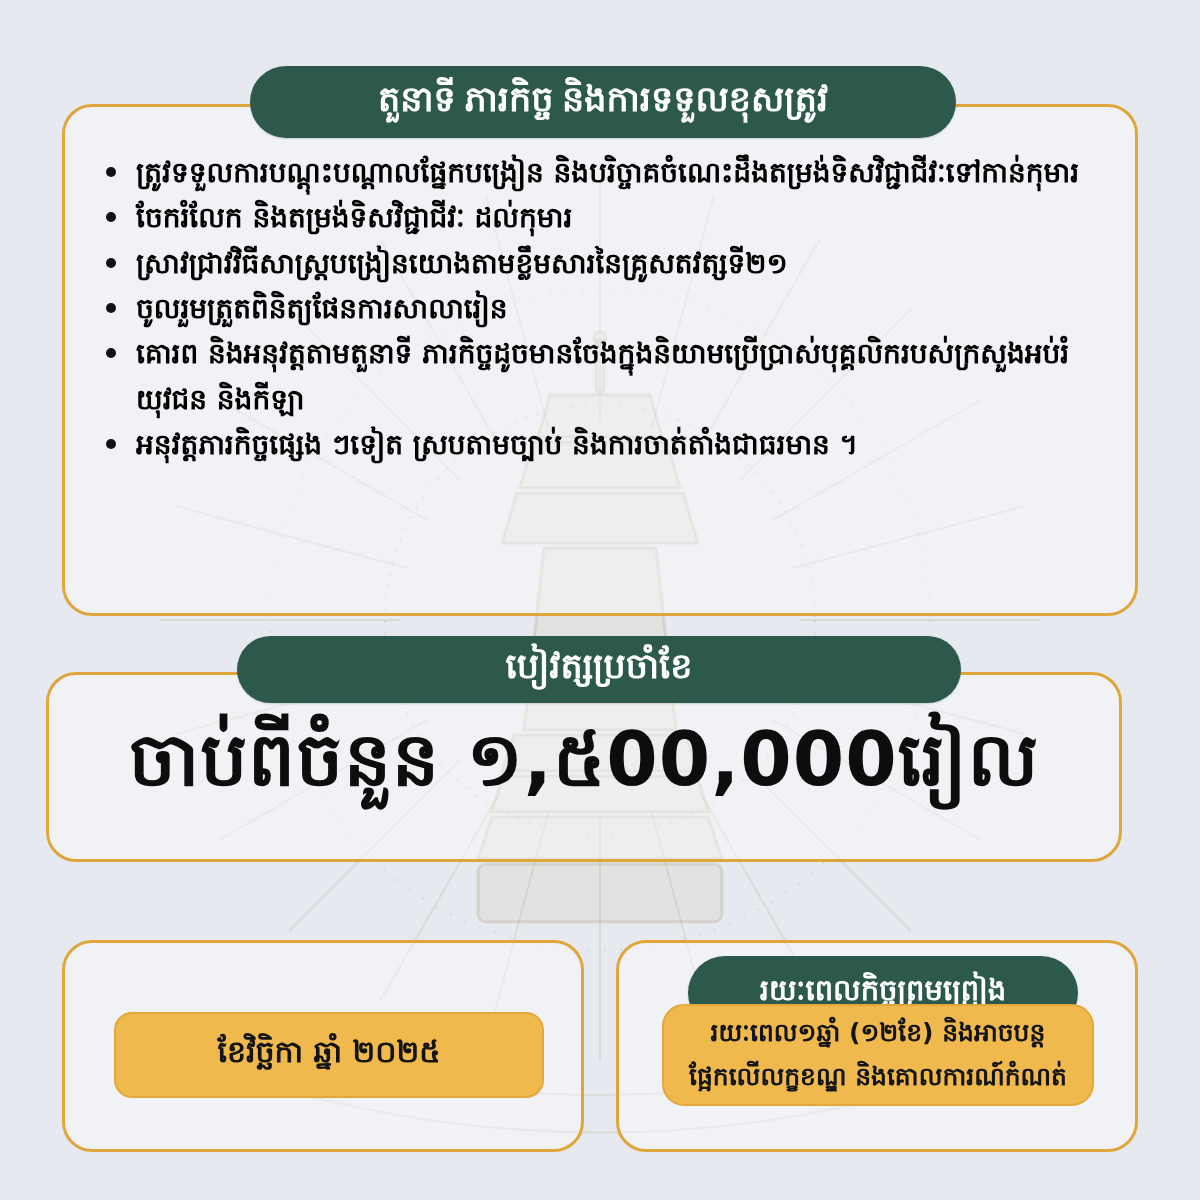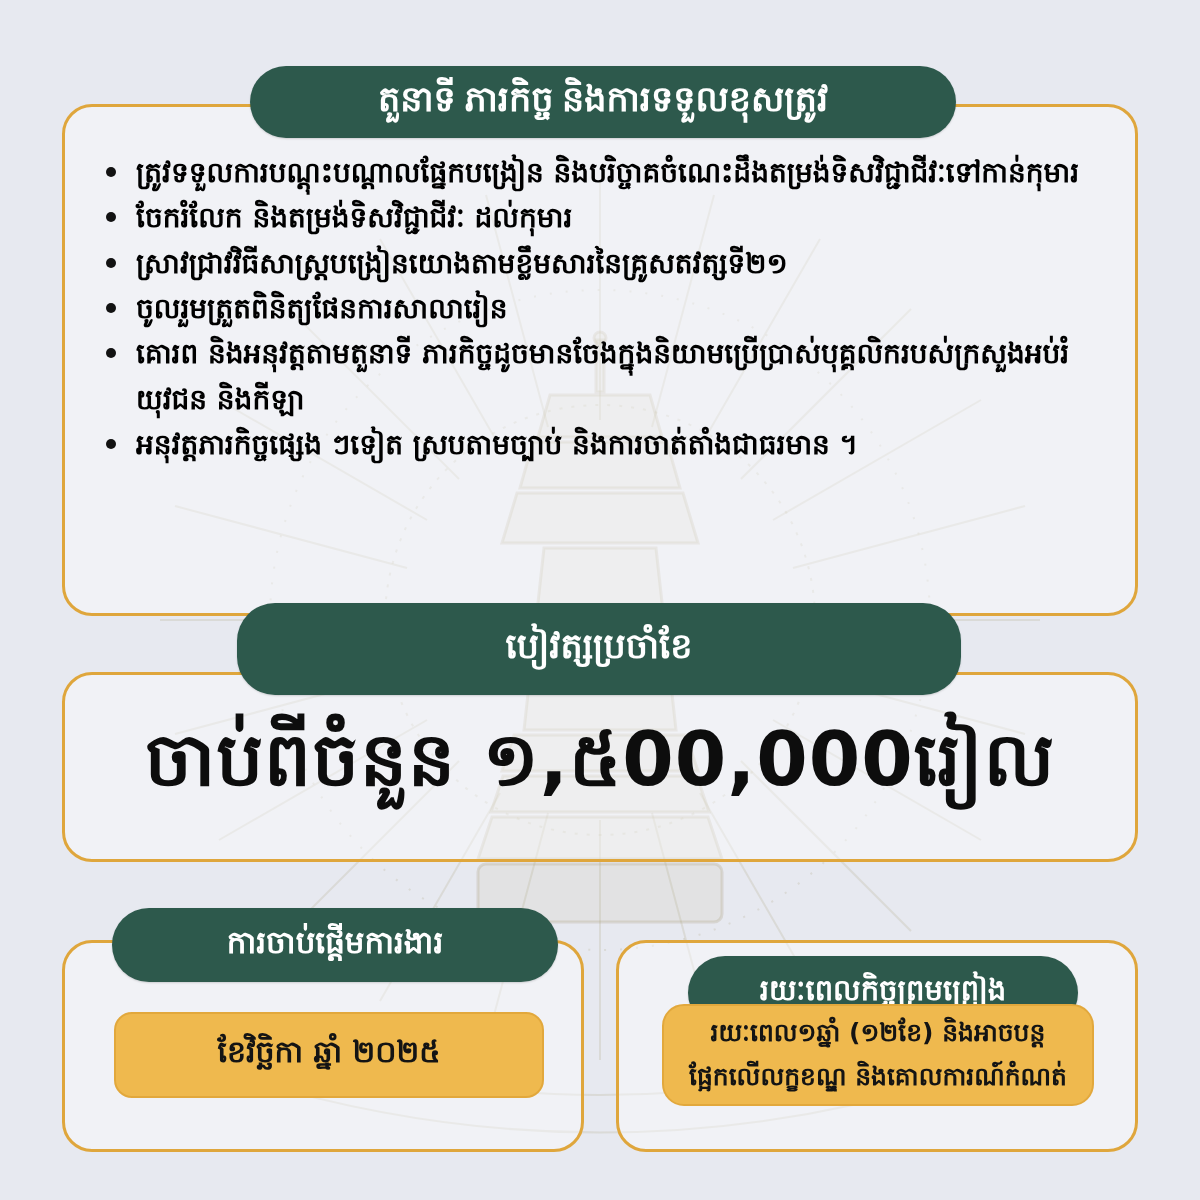--- a/index.html
+++ b/index.html
@@ -23,39 +23,39 @@
 
   
   .panel {
     position: absolute;
     background: rgba(255,255,255,0.42);
     border: 3px solid #dfa63c;
     border-radius: 30px;
     box-sizing: border-box;
   }
   .panel-duties    { left: 62px;  top: 104px; width: 1076px; height: 512px; }
-  .panel-salary    { left: 62px;  top: 672px; width: 1076px; height: 190px;
+  .panel-salary    { left: 46px;  top: 672px; width: 1076px; height: 190px;
                      display: flex; align-items: center; justify-content: center; }
   .panel-start     { left: 62px;  top: 940px; width: 522px;  height: 212px; }
   .panel-agreement { left: 616px; top: 940px; width: 522px;  height: 212px; }
 
   
   .pill {
     position: absolute;
     background: #2d594c;
     color: #ffffff;
     border-radius: 38px;
     display: flex; align-items: center; justify-content: center;
     font-weight: 700;
     text-align: center;
     box-sizing: border-box;
     box-shadow: 0 1px 2px rgba(0,0,0,0.15);
   }
   .pill-duties    { left: 250px; top: 66px;  width: 706px; height: 72px; font-size: 35px; font-family: Liberation Serif, serif; }
-  .pill-salary    { left: 237px; top: 603px; width: 724px; height: 92px; font-size: 35px; }
+  .pill-salary    { left: 237px; top: 636px; width: 724px; height: 67px; font-size: 35px; }
   .pill-start     { left: 112px; top: 908px; width: 446px; height: 74px; font-size: 31px; }
   .pill-agreement { left: 688px; top: 956px; width: 390px; height: 74px; font-size: 29px; }
 
   
   .duties-list {
     position: absolute;
     left: 106px; top: 150px;
     width: 1004px;
     margin: 0; padding: 0;
     list-style: none;
@@ -183,23 +183,20 @@
   </ul>
 
   <div class="panel panel-salary">
     <div class="salary-amount">ចាប់ពីចំនួន ១,៥00,000រៀល</div>
   </div>
   <div class="pill pill-salary">
     <span>បៀវត្សប្រចាំខែ</span>
   </div>
 
   <div class="panel panel-start"></div>
-  <div class="pill pill-start">
-    <span>ការចាប់ផ្ដើមការងារ</span>
-  </div>
   <div class="value-box value-start">
     <span>ខែវិច្ឆិកា ឆ្នាំ ២០២៥</span>
   </div>
 
   <div class="panel panel-agreement"></div>
   <div class="pill pill-agreement">
     <span>រយៈពេលកិច្ចព្រមព្រៀង</span>
   </div>
   <div class="value-box value-agreement">
     <span>រយៈពេល១ឆ្នាំ (១២ខែ) និងអាចបន្ត</span>

